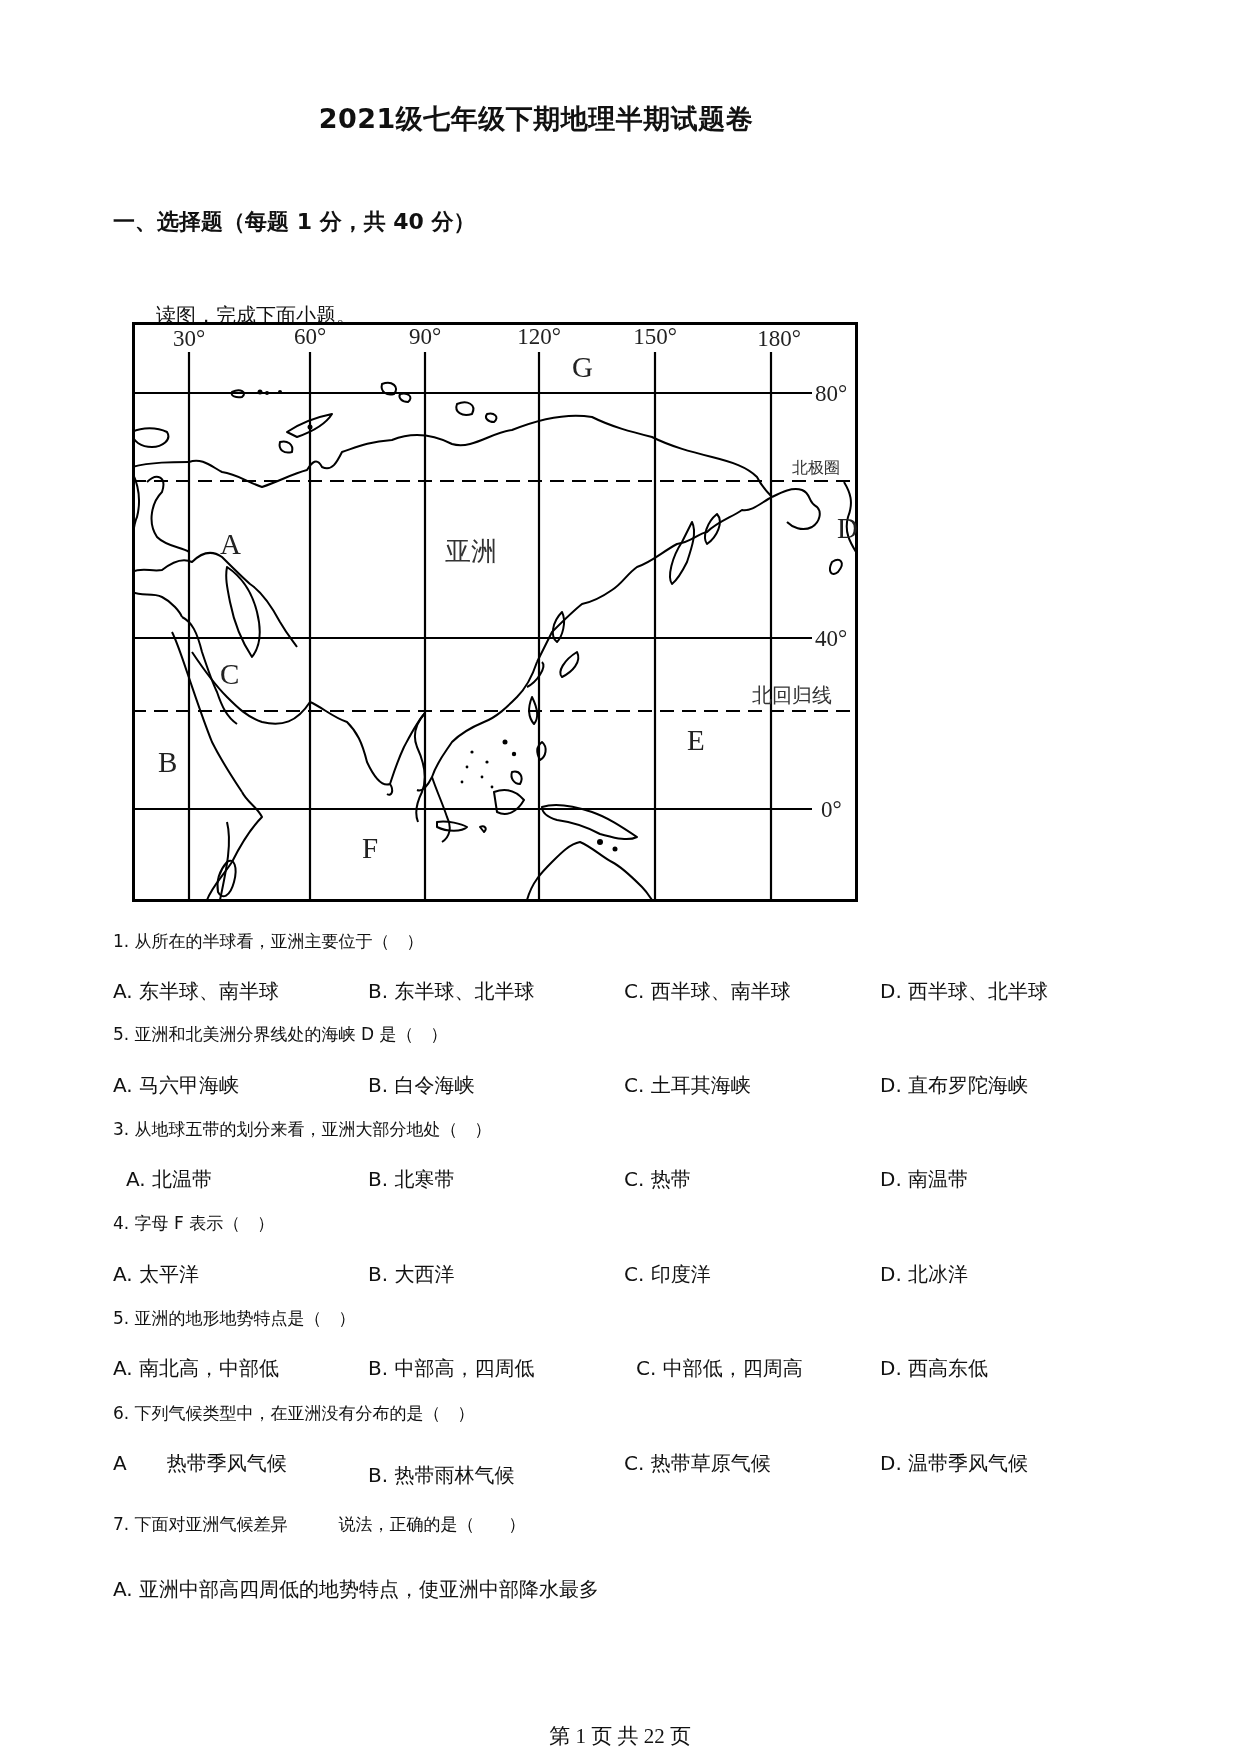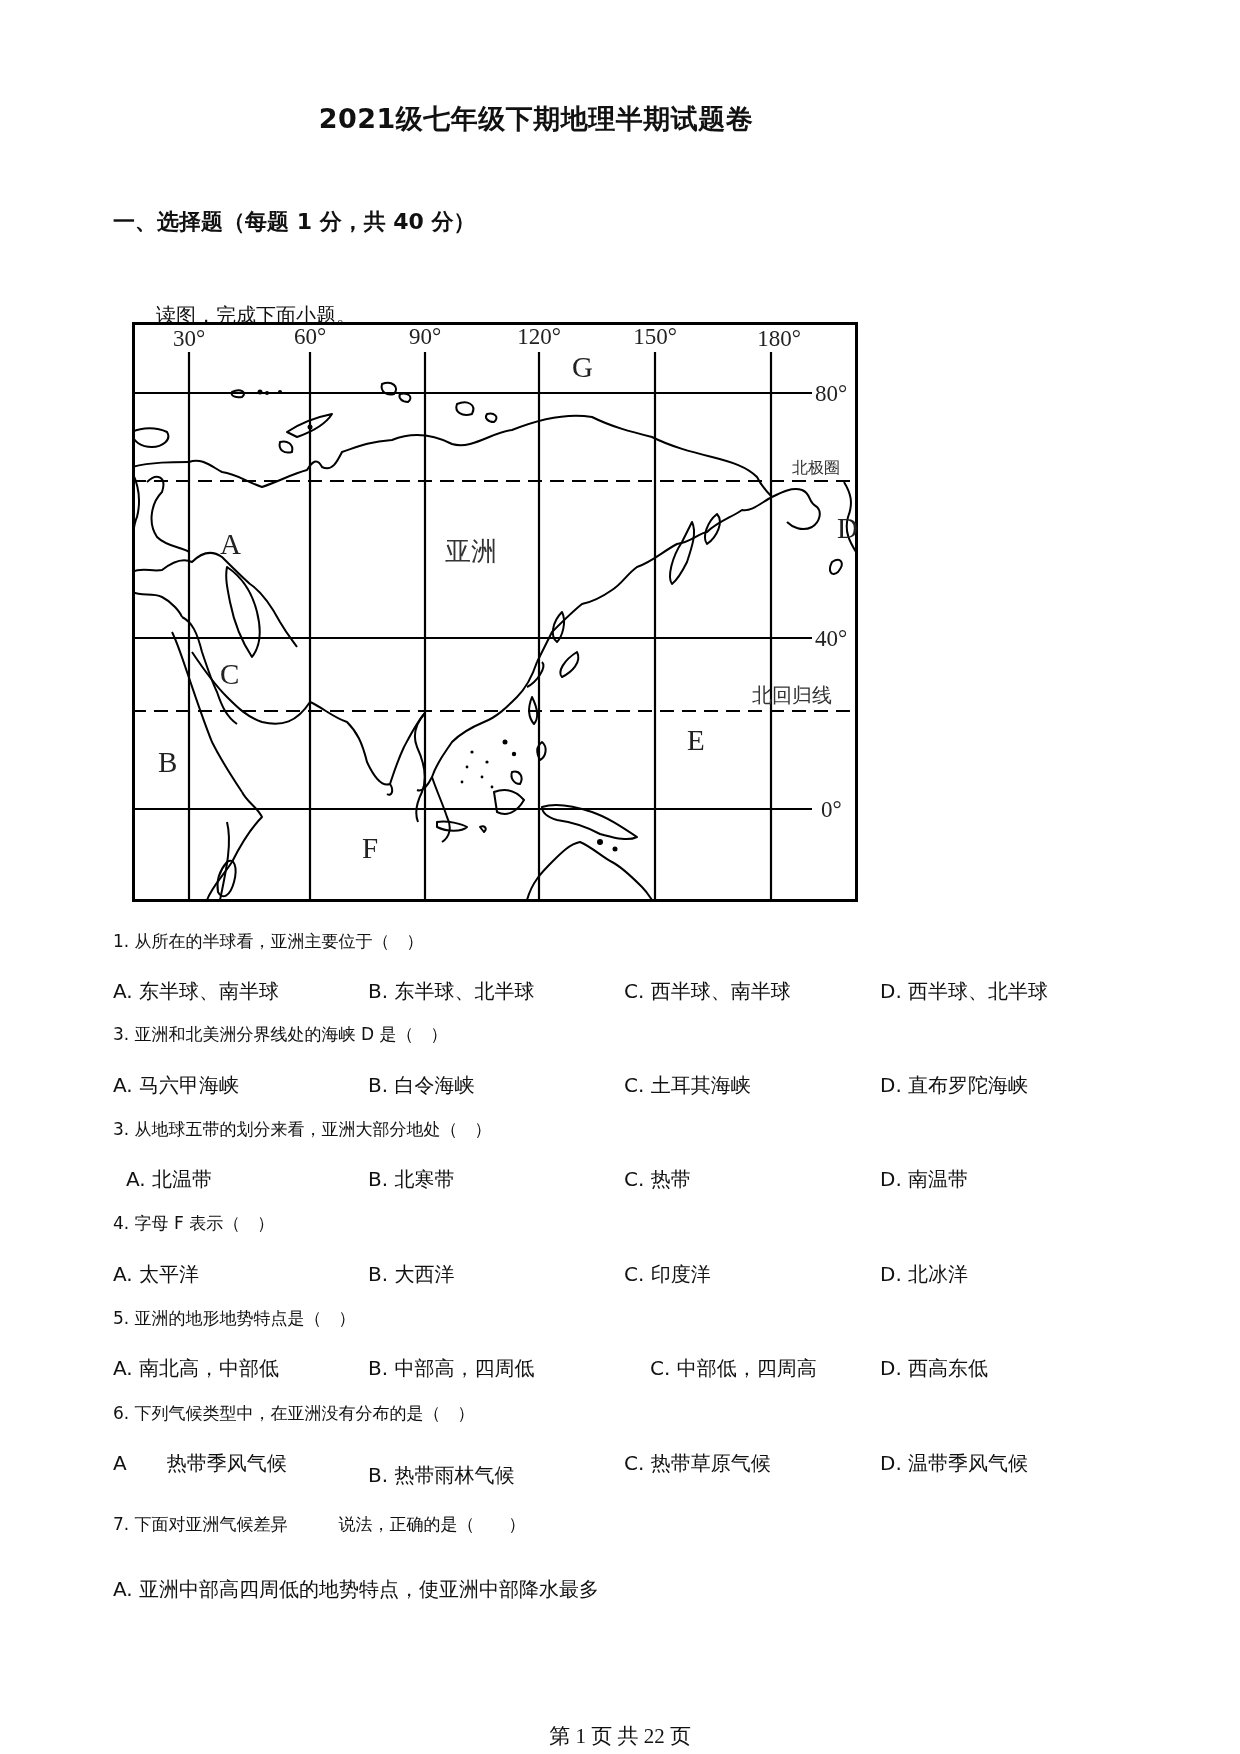--- a/index.html
+++ b/index.html
@@ -165,42 +165,42 @@
     <text class="mapcjk" x="313" y="238" font-size="26">亚洲</text>
   </svg>
 </div>
 
 <div class="q" style="top:930px;">1. 从所在的半球看，亚洲主要位于（　）</div>
 <div class="opt" style="top:978px; left:113px;">A. 东半球、南半球</div>
 <div class="opt" style="top:978px; left:368px;">B. 东半球、北半球</div>
 <div class="opt" style="top:978px; left:624px;">C. 西半球、南半球</div>
 <div class="opt" style="top:978px; left:880px;">D. 西半球、北半球</div>
 
-<div class="q" style="top:1023px;">3. 亚洲和北美洲分界线处的海峡 D 是（　）</div>
+<div class="q" style="top:1023px;">5. 亚洲和北美洲分界线处的海峡 D 是（　）</div>
 <div class="opt" style="top:1072px; left:113px;">A. 马六甲海峡</div>
 <div class="opt" style="top:1072px; left:368px;">B. 白令海峡</div>
 <div class="opt" style="top:1072px; left:624px;">C. 土耳其海峡</div>
 <div class="opt" style="top:1072px; left:880px;">D. 直布罗陀海峡</div>
 
 <div class="q" style="top:1118px;">3. 从地球五带的划分来看，亚洲大部分地处（　）</div>
 <div class="opt" style="top:1166px; left:113px;margin-left:13px;">A. 北温带</div>
 <div class="opt" style="top:1166px; left:368px;">B. 北寒带</div>
 <div class="opt" style="top:1166px; left:624px;">C. 热带</div>
 <div class="opt" style="top:1166px; left:880px;">D. 南温带</div>
 
 <div class="q" style="top:1212px;">4. 字母 F 表示（　）</div>
 <div class="opt" style="top:1261px; left:113px;">A. 太平洋</div>
 <div class="opt" style="top:1261px; left:368px;">B. 大西洋</div>
 <div class="opt" style="top:1261px; left:624px;">C. 印度洋</div>
 <div class="opt" style="top:1261px; left:880px;">D. 北冰洋</div>
 
 <div class="q" style="top:1307px;">5. 亚洲的地形地势特点是（　）</div>
 <div class="opt" style="top:1355px; left:113px;">A. 南北高，中部低</div>
 <div class="opt" style="top:1355px; left:368px;">B. 中部高，四周低</div>
-<div class="opt" style="top:1355px; left:650px;">C. 中部低，四周高</div>
+<div class="opt" style="top:1355px; left:636px;">C. 中部低，四周高</div>
 <div class="opt" style="top:1355px; left:880px;">D. 西高东低</div>
 
 <div class="q" style="top:1402px;">6. 下列气候类型中，在亚洲没有分布的是（　）</div>
 <div class="opt" style="top:1450px; left:113px;">A　　热带季风气候</div>
 <div class="opt" style="top:1462px; left:368px;">B. 热带雨林气候</div>
 <div class="opt" style="top:1450px; left:624px;">C. 热带草原气候</div>
 <div class="opt" style="top:1450px; left:880px;">D. 温带季风气候</div>
 
 <div class="q" style="top:1513px;">7. 下面对亚洲气候差异　　　说法，正确的是（　　）</div>
 <div class="opt" style="top:1576px; left:113px;">A. 亚洲中部高四周低的地势特点，使亚洲中部降水最多</div>

